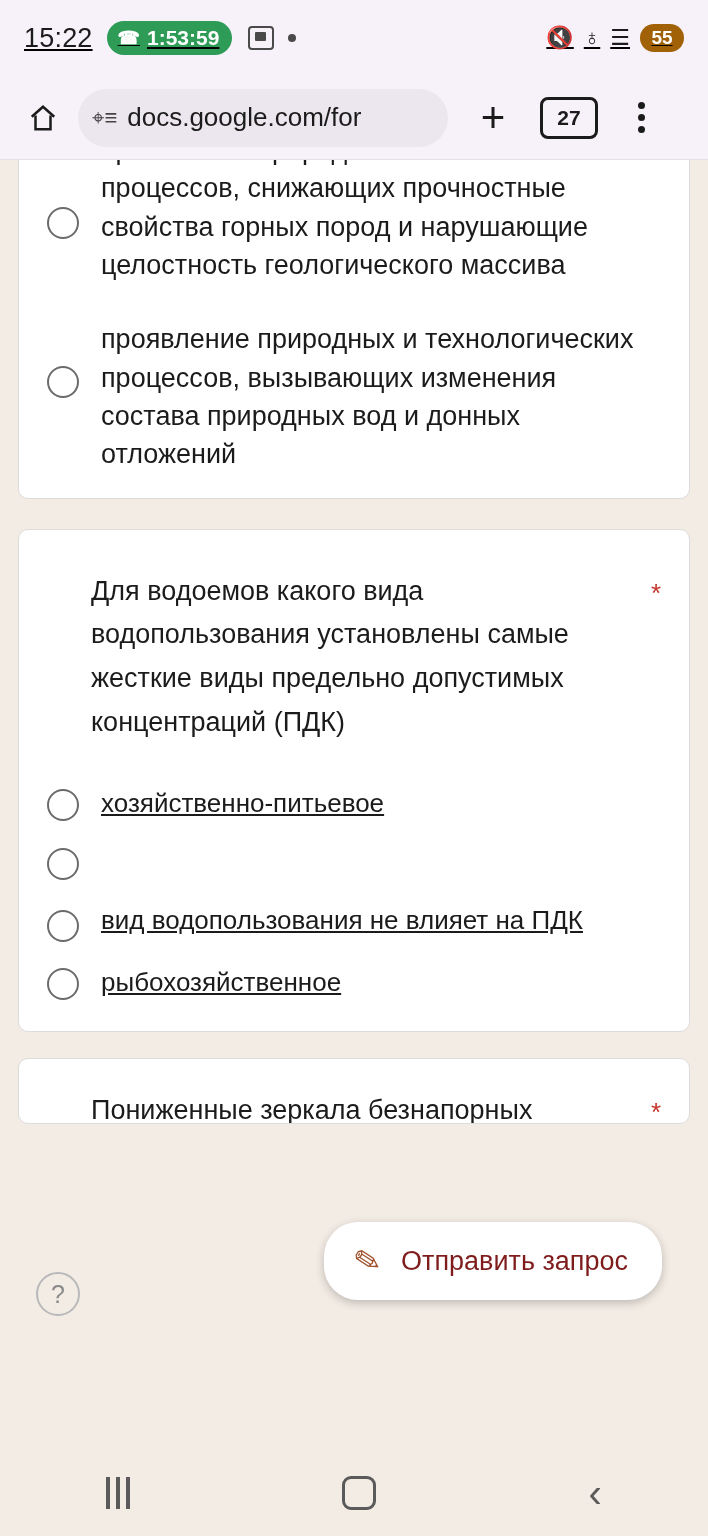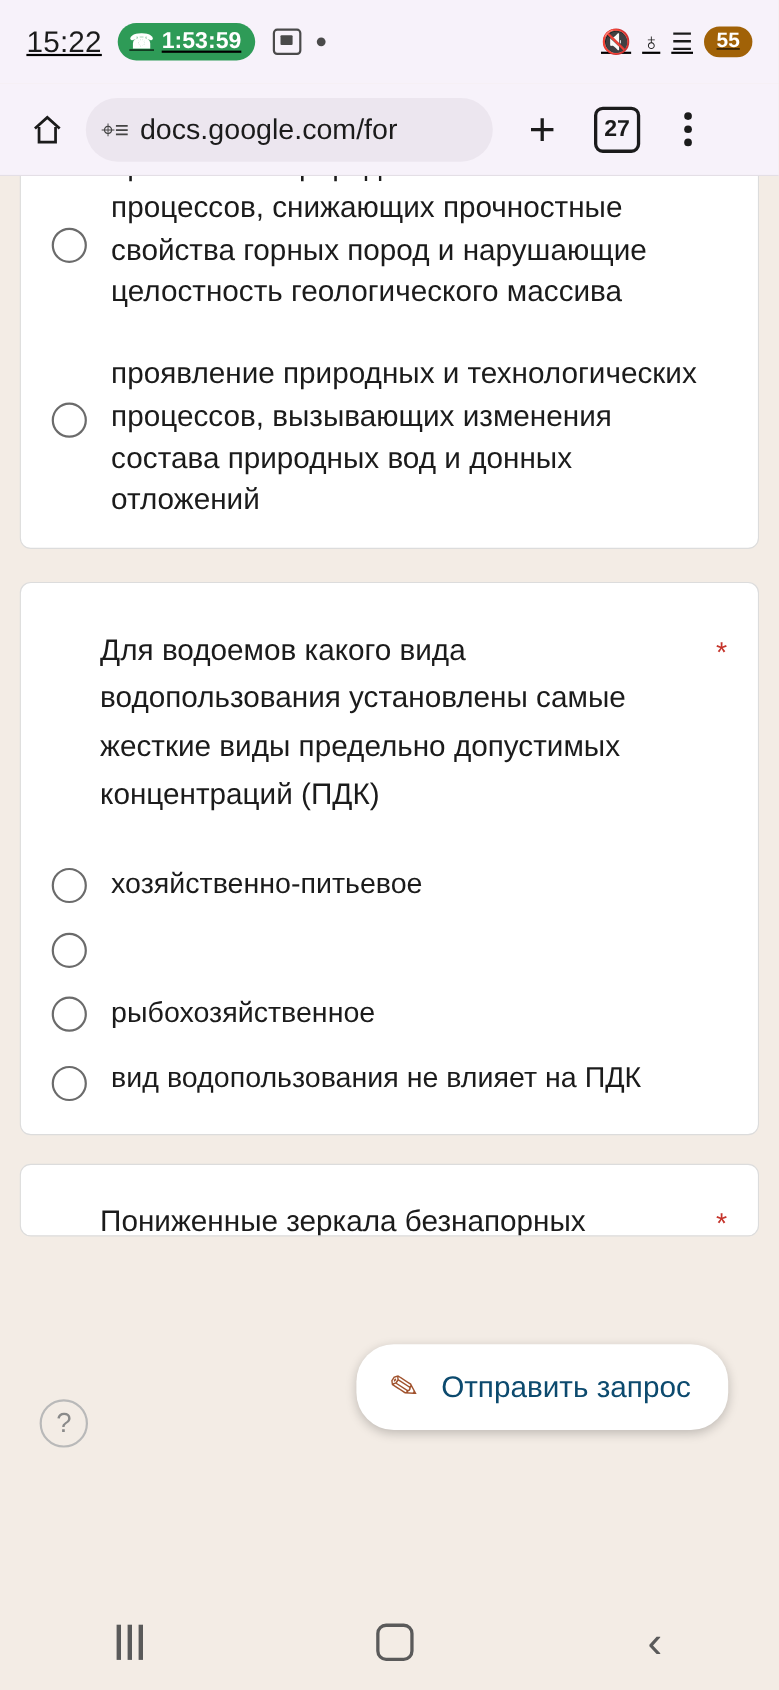--- a/index.html
+++ b/index.html
@@ -62,21 +62,21 @@
     height: 58px; background: #ece6ef; border-radius: 30px;
     display: flex; align-items: center; padding: 0 14px;
     margin-left: 10px; overflow: hidden;
   }
   .omnibox .lock { font-size: 22px; color: #444; margin-right: 10px; white-space: nowrap; }
   .omnibox .url {
     font-size: 26px; color: #1b1b1b; white-space: nowrap; overflow: hidden; text-align: center;
   }
   .newtab { font-size: 42px; color: #1b1b1b; margin-left: 22px; width: 46px; text-align: center; line-height: 1; }
   .tabcount {
-    margin-left: 24px; width: 42px; height: 42px;
+    margin-left: 24px; width: 58px; height: 42px;
     border: 3px solid #1b1b1b; border-radius: 8px;
     display: flex; align-items: center; justify-content: center;
     font-size: 21px; font-weight: bold; color: #1b1b1b;
   }
   .kebab { margin-left: 26px; width: 34px; display: flex; flex-direction: column; align-items: center; gap: 5px; }
   .kebab i { width: 7px; height: 7px; border-radius: 50%; background: #1b1b1b; display: block; }
 
   
   .content { position: relative; height: 1218px; overflow: hidden; padding: 0 18px; }
 
@@ -93,21 +93,21 @@
     padding-right: 40px; position: relative; margin-left: 44px;
   }
   .req-star { color: #c5342b; font-size: 26px; position: absolute; right: 0; top: 2px; }
 
   .option { display: flex; align-items: flex-start; gap: 22px; margin-top: 26px; }
   .option.tight { margin-top: 22px; }
   .radio {
     flex: none; width: 32px; height: 32px; border-radius: 50%;
     border: 2px solid #6b6b6b; margin-top: 4px;
   }
-  .opt-label { font-size: 26px; line-height: 1.44; color: #1b1b1b; }
+  .opt-label { font-size: 26px; line-height: 1.44; color: #1b1b1b; text-decoration: underline; }
 
   .clip-top { margin-top: 0; }
   .first-opt-text { font-size: 27px; line-height: 1.42; color: #1b1b1b; }
 
   
   .help-bubble {
     position: absolute; left: 36px; bottom: 62px;
     width: 44px; height: 44px; border-radius: 50%;
     border: 2px solid #b9b9b9; background: #f3ece5;
     display: flex; align-items: center; justify-content: center;
@@ -116,21 +116,21 @@
 
   
   .fab {
     position: absolute; right: 46px; bottom: 78px;
     background: #fff; border-radius: 34px;
     height: 78px; display: flex; align-items: center; gap: 20px;
     padding: 0 34px 0 30px;
     box-shadow: 0 3px 10px rgba(0,0,0,.22);
   }
   .fab .pencil { font-size: 32px; color: #a0522d; transform: rotate(-12deg); }
-  .fab .fab-label { font-size: 27px; color: #0c4a6e; }
+  .fab .fab-label { font-size: 27px; color: #7f1d1d; }
 
   
   .navbar {
     position: absolute; bottom: 0; left: 0; width: 708px; height: 86px;
     background: #f3ece5; display: flex; align-items: center; justify-content: space-around;
   }
   .nav-recent { display: flex; gap: 6px; }
   .nav-recent i { width: 4px; height: 32px; background: #5a5a5a; display: block; }
   .nav-home { width: 34px; height: 34px; border: 3.5px solid #5a5a5a; border-radius: 9px; }
   .nav-back { font-size: 40px; color: #5a5a5a; line-height: 1; }
@@ -201,26 +201,26 @@
       </div>
 
       <div class="option" style="margin-top:40px">
         <span class="radio"></span>
         <span class="opt-label">хозяйственно-питьевое</span>
       </div>
       <div class="option tight">
         <span class="radio"></span>
       </div>
       <div class="option tight">
+        <span class="radio" style="margin-top:8px"></span>
+        <span class="opt-label">вид водопользования не влияет на ПДК</span>
+      </div>
+      <div class="option tight">
         <span class="radio"></span>
         <span class="opt-label">рыбохозяйственное</span>
-      </div>
-      <div class="option tight">
-        <span class="radio" style="margin-top:8px"></span>
-        <span class="opt-label">вид водопользования не влияет на ПДК</span>
       </div>
     </div>
 
     <div class="card third">
       <div class="qtext">
         <span>Пониженные зеркала безнапорных</span>
         <span class="req-star">*</span>
       </div>
     </div>
 

